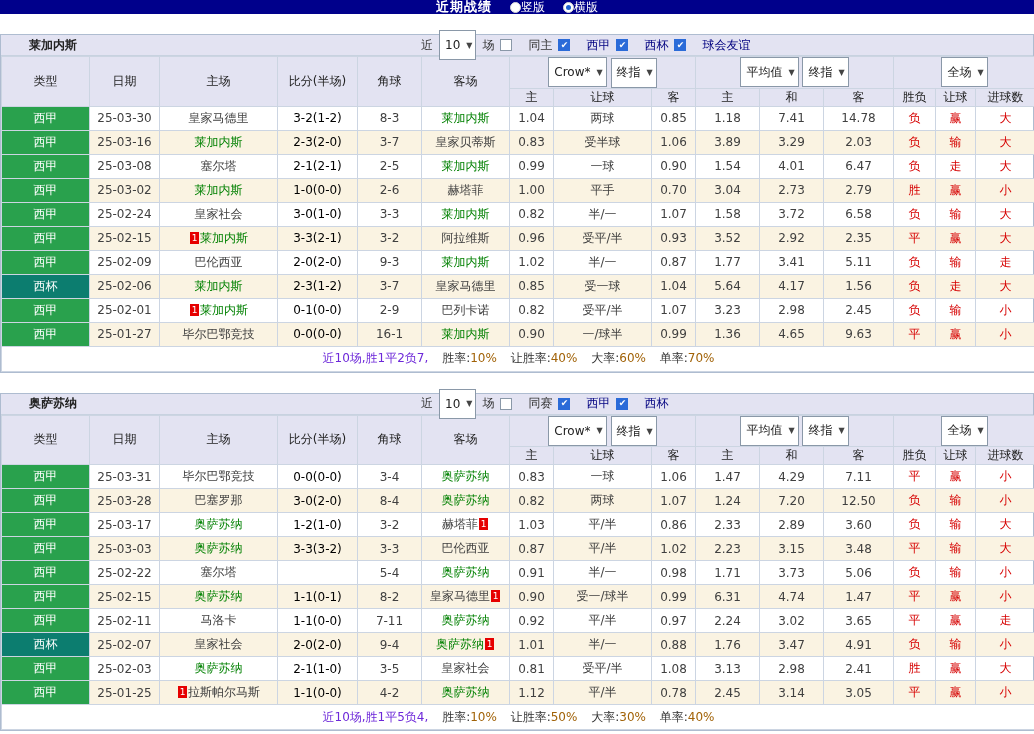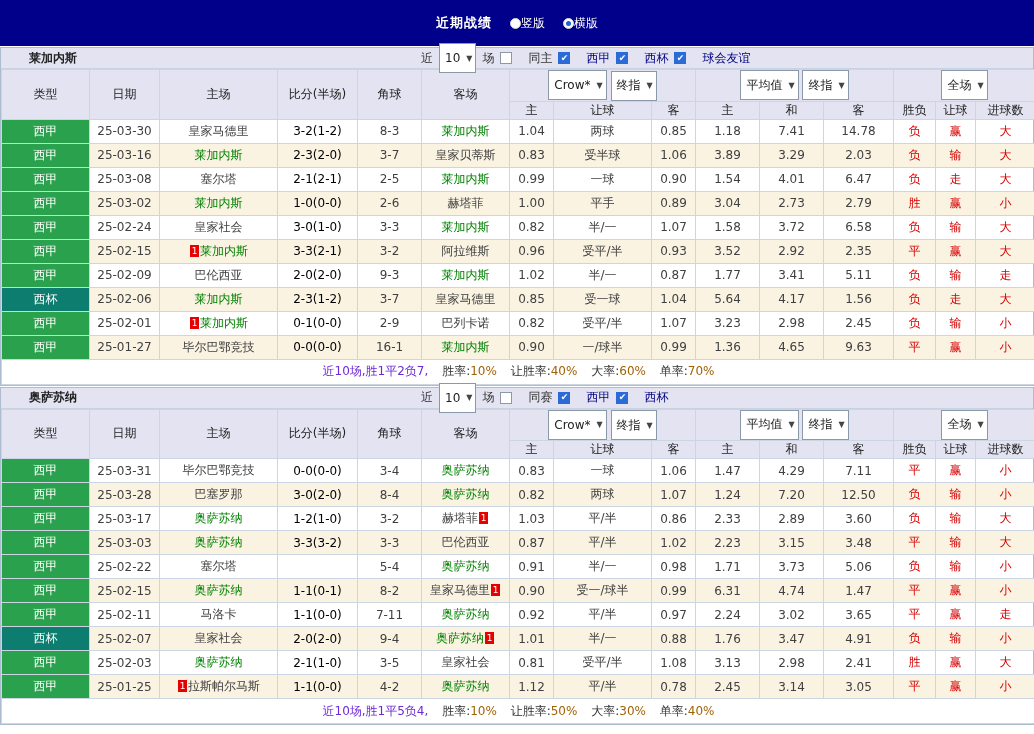--- a/index.html
+++ b/index.html
@@ -6,41 +6,41 @@
   body {
     margin: 0;
     width: 1034px;
     background: #fff;
     font-family: "DejaVu Sans", "Liberation Sans", sans-serif;
     font-size: 12px;
     color: #333;
   }
   
   .topbar {
-    height: 46px;
+    height: 14px;
     background: #00008b;
     color: #fff;
     display: flex;
     align-items: center;
     justify-content: center;
     gap: 18px;
   }
   .tb-title { font-weight: bold; font-size: 13px; letter-spacing: 1px; }
   .radio-opt { display: inline-flex; align-items: center; cursor: pointer; }
   .radio {
     width: 11px; height: 11px; border-radius: 50%;
     background: #fff; border: 1px solid #d8d8d8;
     position: relative; display: inline-block;
   }
   .radio.sel::after {
     content: ""; position: absolute; left: 2px; top: 2px;
     width: 5px; height: 5px; border-radius: 50%; background: #1e62d0;
   }
   
-  .section { margin-top: 1px; border: 1px solid #aebcd0; }
+  .section { margin-top: 20px; border: 1px solid #aebcd0; }
   .teambar {
     height: 21px; background: #e3e3f2;
     border-bottom: 1px solid #c8d2e0;
     display: flex; align-items: center; position: relative;
   }
   .team-name { font-weight: bold; margin-left: 28px; color: #222; }
   .tb-controls { position: absolute; left: 420px; display: flex; align-items: center; gap: 6px; }
   .ck-group { display: inline-flex; align-items: center; gap: 16px; cursor: pointer; }
   .ck-lbl { color: #000080; }
   .ck-lbl.plain { color: #333; }
@@ -251,21 +251,21 @@
         </tr>
         <tr>
           <td class="lg">西甲</td>
           <td>25-03-02</td>
           <td><span class="focal">莱加内斯</span></td>
           <td class="score">1-0(0-0)</td>
           <td>2-6</td>
           <td><span>赫塔菲</span></td>
           <td>1.00</td>
           <td>平手</td>
-          <td>0.89</td>
+          <td>0.70</td>
           <td>3.04</td>
           <td>2.73</td>
           <td>2.79</td>
           <td class="res">胜</td>
           <td class="res">赢</td>
           <td class="res">小</td>
         </tr>
         <tr>
           <td class="lg">西甲</td>
           <td>25-02-24</td>

